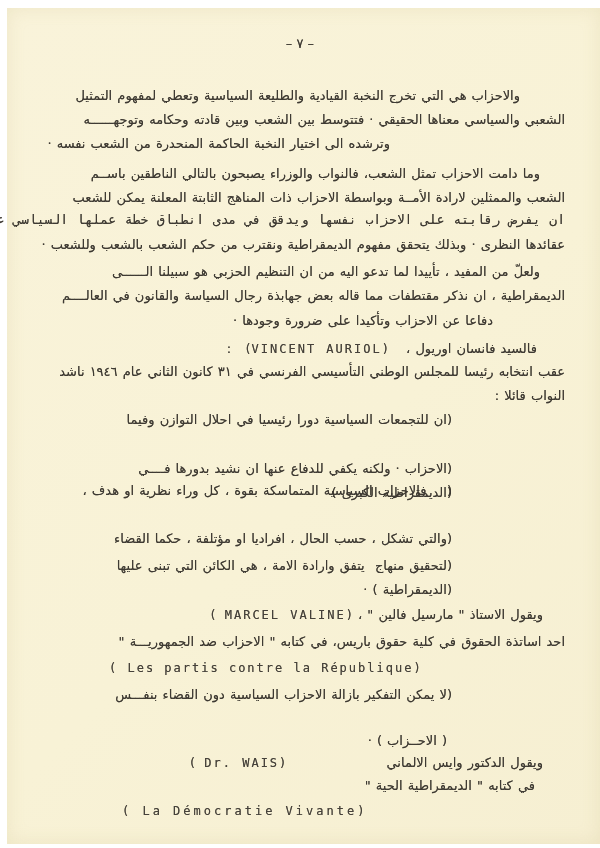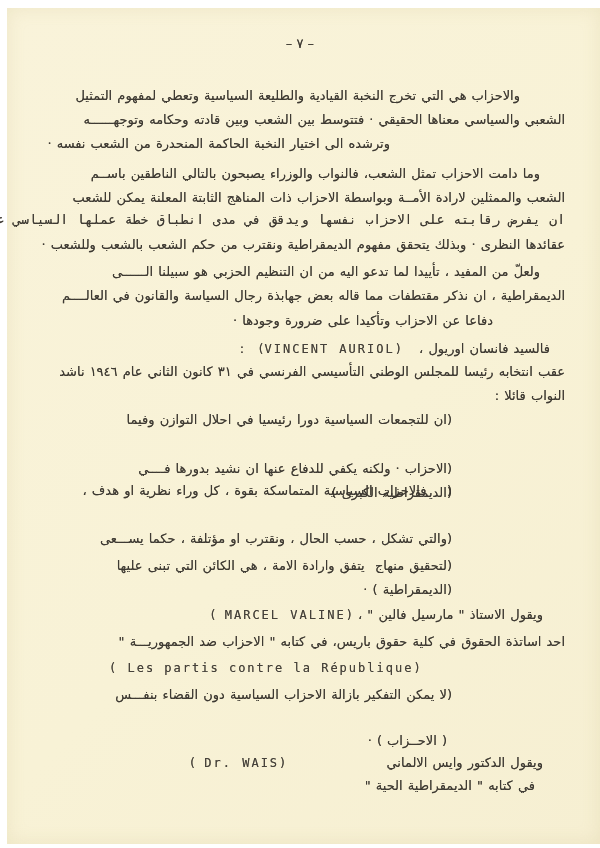--- a/index.html
+++ b/index.html
@@ -35,21 +35,21 @@
   
   .p2a{top:157px;right:60px;}
   .p2b{top:181px;right:35px;}
   .p2c{top:204px;right:35px;font-family:Liberation Mono, monospace;}
   .p2d{top:228px;right:35px;}
   
   .p3a{top:255px;right:60px;}
   .p3b{top:279px;right:35px;}
   .p3c{top:304px;right:107px;}
   
-  .vin{top:332px;right:50px;margin-left:44px;}
+  .vin{top:332px;right:63px;margin-left:44px;}
   .vin .lat-in{margin-right:12px;}
   .vin .mark{margin-right:8px;color:#45413a;}
   .aqb{top:355px;right:35px;}
   .nwb{top:379px;right:35px;}
   
   .q1a{top:403px;right:148px;}
   .q1b{top:428px;right:148px;}
   .q1c{top:452px;right:148px;}
   .q1d{top:476px;right:148px;}
   
@@ -98,33 +98,34 @@
     <span class="mark">:</span>
   </div>
   <div class="ln aqb">عقب انتخابه رئيسا للمجلس الوطني التأسيسي الفرنسي في ٣١ كانون الثاني عام ١٩٤٦ ناشد</div>
   <div class="ln nwb">النواب قائلا :</div>
 
   <div class="ln q1a">(ان للتجمعات السياسية دورا رئيسيا في احلال التوازن وفيما</div>
   <div class="ln q1c">(الاحزاب · ولكنه يكفي للدفاع عنها ان نشيد بدورها فــــي</div>
   <div class="ln q1d">(الديمقراطية الكبرى )</div>
 
   <div class="ln q2a">(&nbsp;&nbsp;&nbsp;&nbsp;فالاحزاب السياسية المتماسكة بقوة ، كل وراء نظرية او هدف ،</div>
-  <div class="ln q2b">(والتي تشكل ، حسب الحال ، ونقترب او مؤتلفة ، حكما يســـعى</div>
+  <div class="ln q2b">(والتي تشكل ، حسب الحال ، افراديا او مؤتلفة ، حكما القضاء</div>
   <div class="ln q2c">(لتحقيق منهاج&nbsp;&nbsp;يتفق وارادة الامة ، هي الكائن التي تبنى عليها</div>
   <div class="ln q2d">(الديمقراطية ) ·</div>
 
   <div class="ln mar">
     <span>ويقول الاستاذ " مارسيل فالين " ،</span>
     <span class="lat-in">( MARCEL  VALINE)</span>
   </div>
   <div class="ln ahd">احد اساتذة الحقوق في كلية حقوق باريس، في كتابه " الاحزاب ضد الجمهوريـــة "</div>
   <div class="lat les">( Les partis contre la République)</div>
 
   <div class="ln q3a">(لا يمكن التفكير بازالة الاحزاب السياسية دون القضاء بنفـــس</div>
   <div class="ln q3c">( الاحــزاب ) ·</div>
 
   <div class="ln was">
     <span>ويقول الدكتور وايس الالماني</span>
     <span class="lat-in">( Dr. WAIS)</span>
   </div>
   <div class="ln bk2">في كتابه " الديمقراطية الحية "</div>
+  <div class="lat dem">( La Démocratie Vivante)</div>
 
 </div>
 
 </body></html>

